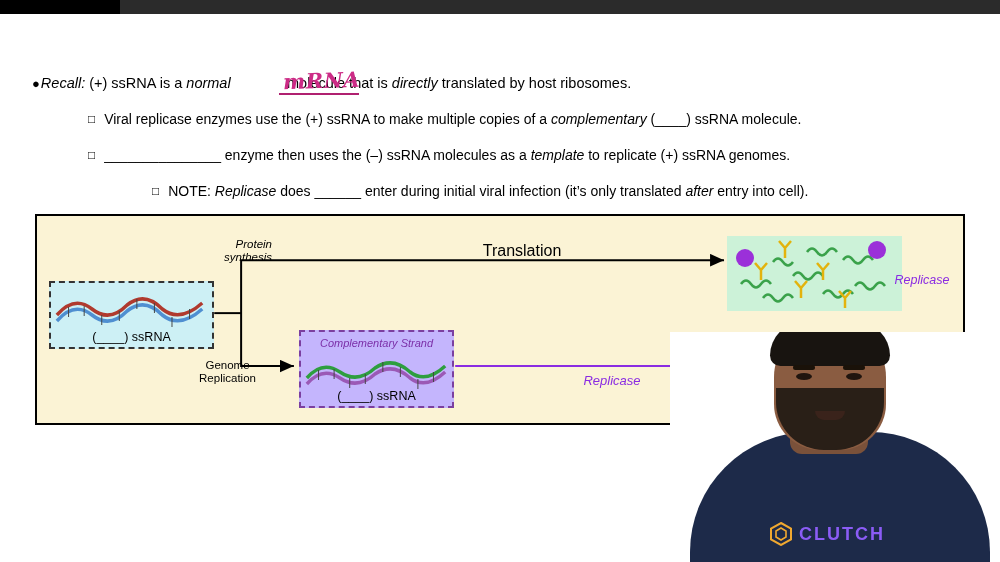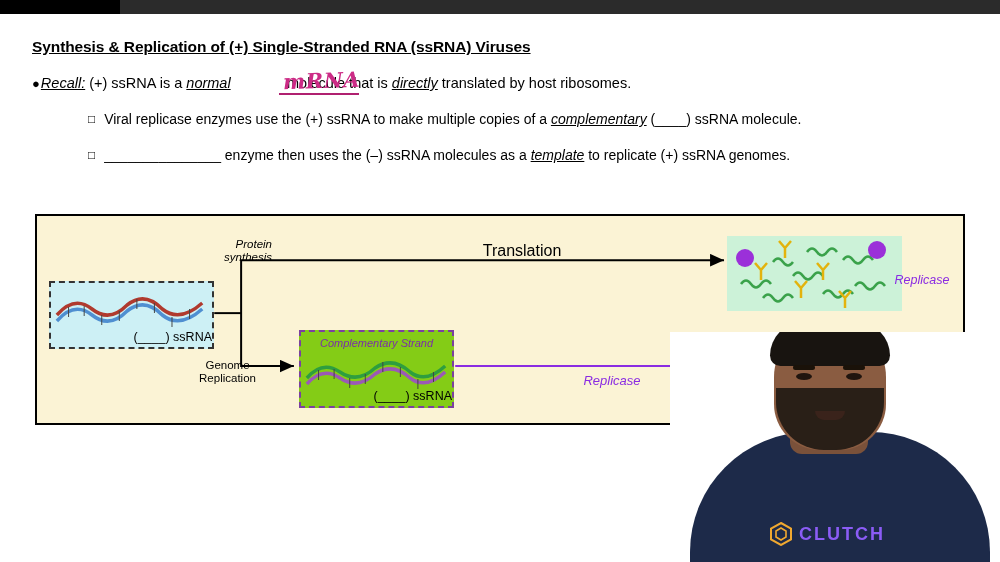--- a/index.html
+++ b/index.html
@@ -62,21 +62,21 @@
   .bullet-dot {
     font-size: 13px;
     vertical-align: middle;
     margin-right: 1px;
   }
   .bullet-sq {
     font-size: 12px;
     vertical-align: 1px;
     margin-right: 5px;
   }
-  i.it { font-style: italic; text-decoration: underline; }
+  i.it { font-style: italic; }
   b.bd { font-weight: normal; }
 
   .blank-short { letter-spacing: 0; }
 
   
   .handwrite {
     position: absolute;
     top: 68px;
     left: 283px;
     font-family: "DejaVu Serif", serif;
@@ -124,39 +124,39 @@
   .rna-box.right {
     left: 760px;
     top: 122px;
     width: 160px;
     height: 68px;
   }
   .rna-label {
     position: absolute;
     bottom: 3px;
     width: 100%;
-    text-align: right;
+    text-align: center;
     font-size: 12.5px;
   }
   .rna-wrap {
     position: absolute;
     top: 6px;
     left: 0;
     width: 100%;
     height: 38px;
   }
 
   
   .comp-box {
     position: absolute;
     left: 262px;
     top: 114px;
     width: 155px;
     height: 78px;
-    background: #84cc16;
+    background: #c4b5fd;
     border: 2px dashed #7b3fa0;
     box-sizing: border-box;
   }
   .comp-title {
     position: absolute;
     top: 5px;
     width: 100%;
     text-align: center;
     font-size: 11px;
     font-style: italic;
@@ -299,36 +299,38 @@
 </style>
 </head>
 <body>
 
 <div id="page">
 
   <div class="topbar">
     <div class="topbar-left"></div>
   </div>
 
-  <div class="title">Synthesis &amp; Replication of (+) Single-Stranded RNA (ssRNA) Viruses</div>
 
   <div class="line l1">
     <span class="bullet-dot">●</span><i class="it">Recall:</i> <b class="bd">(+) ssRNA</b><span> is a </span><i class="it">normal</i><span>&nbsp;&nbsp;&nbsp;&nbsp;&nbsp;&nbsp;&nbsp;&nbsp;&nbsp;&nbsp;&nbsp;&nbsp;&nbsp;</span><span> molecule that is </span><i class="it">directly</i><span> translated by host ribosomes.</span>
   </div>
   <div class="handwrite">mRNA</div>
   <div class="handwrite-underline"></div>
 
   <div class="line l2">
     <span class="bullet-sq">□</span><span> Viral replicase enzymes use the (+) ssRNA to make multiple copies of a </span><i class="it">complementary</i><span> (____) ssRNA molecule.</span>
   </div>
 
   <div class="line l3">
     <span class="bullet-sq">□</span><span class="blank-short"> _______________ </span><span>enzyme then uses the (–) ssRNA molecules as a </span><i class="it">template</i><span> to replicate (+) ssRNA genomes.</span>
   </div>
 
+  <div class="line l4">
+    <span class="bullet-sq">□</span><span> NOTE: </span><i class="it">Replicase</i><span> does ______ enter during initial viral infection (it’s only translated </span><i class="it">after</i><span> entry into cell).</span>
+  </div>
 
   <div class="diagram">
 
     <svg class="diag-svg" viewBox="0 0 930 211" preserveAspectRatio="none">
       <defs>
         <marker id="arrowBlack" markerWidth="9" markerHeight="9" refX="7" refY="3.2" orient="auto">
           <path d="M0,0 L7,3.2 L0,6.4 z" fill="#000"></path>
         </marker>
         <marker id="arrowPurple" markerWidth="9" markerHeight="9" refX="7" refY="3.2" orient="auto">
           <path d="M0,0 L7,3.2 L0,6.4 z" fill="#8a2be2"></path>

